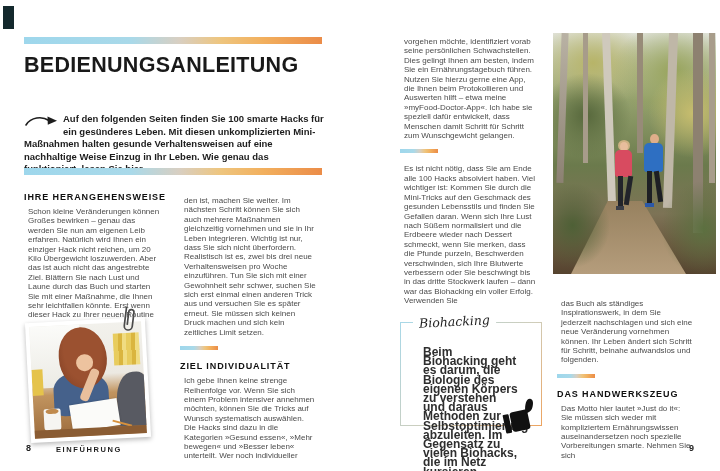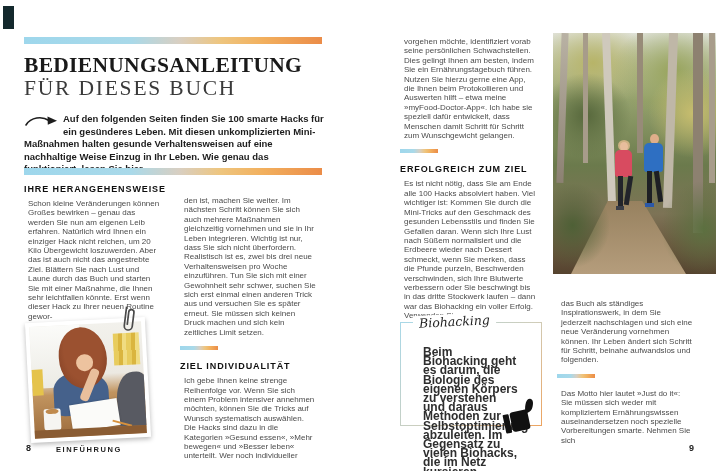--- a/index.html
+++ b/index.html
@@ -4,30 +4,30 @@
 <style>
   html,body{margin:0;padding:0;}
   body{width:720px;height:471px;background:#ffffff;font-family:"Liberation Sans",sans-serif;-webkit-font-smoothing:antialiased;}
   #spread{position:relative;width:720px;height:471px;background:#ffffff;overflow:hidden;}
 
   .grad{background:linear-gradient(90deg,#9ed7ec 0%,#a9d9e9 36%,#d8cfc2 52%,#eec57e 66%,#f2b05e 80%,#eb8c48 100%);}
   .corner-tab{position:absolute;left:3px;top:6px;width:11px;height:23px;background:#14292d;}
 
   
   .bar-top{position:absolute;left:24px;top:37px;width:298px;height:7px;}
-  .title{position:absolute;left:24px;top:53px;width:300px;font-family:Liberation Serif, serif;}
+  .title{position:absolute;left:24px;top:53px;width:300px;}
   .title-line1{font-size:21.5px;font-weight:700;letter-spacing:0.3px;color:#191919;line-height:24px;}
   .title-line2{font-size:21.5px;font-weight:300;letter-spacing:1.8px;color:#3a3a3a;line-height:23px;}
   .intro{position:absolute;left:24px;top:113px;width:300px;font-size:9.5px;font-weight:700;color:#1d1d1d;line-height:12.6px;}
   .intro-arrow{float:left;margin:1px 5px 0 0;}
   .bar-mid{position:absolute;left:24px;top:168px;width:298px;height:7px;}
 
   
   .col{position:absolute;}
-  .col1{left:24px;top:184px;width:142px;}
+  .col1{left:24px;top:192px;width:142px;}
   .col2{left:180px;top:192px;width:142px;}
   .col3{left:400px;top:33px;width:140px;}
   .col4{left:557px;top:295px;width:140px;}
   .section-heading{margin:0 0 5px 0;font-size:9px;font-weight:700;letter-spacing:0.9px;color:#0f0f0f;}
   .body-text{margin:4px;font-size:8px;line-height:9.4px;color:#4b4b4b;}
   .divider{width:38px;height:4px;margin:9px 0 11px 0;}
 
   
   .infobox{position:absolute;left:400px;top:322px;width:128px;height:88px;border:1px solid;border-image:linear-gradient(135deg,#a8d8e8 0%,#cfcdba 55%,#eda35e 100%) 1;padding:9px 6px 5px 6px;}
   .infobox-title{position:absolute;top:-9px;left:12px;background:#ffffff;padding:0 6px;font-family:"DejaVu Serif",serif;font-style:italic;font-size:12.5px;color:#1f1f1f;transform:rotate(-3deg);}
@@ -92,21 +92,20 @@
 <body>
 
 <div id="spread">
 
   <div class="corner-tab"></div>
 
   <div class="bar-top grad"></div>
 
   <div class="title">
     <div class="title-line1">BEDIENUNGSANLEITUNG</div>
-    <div class="title-line2">FÜR DIESES BUCH</div>
   </div>
 
   <div class="intro">
     <span class="intro-arrow">
       <svg width="34" height="13" viewBox="0 0 34 13">
           <path d="M2 11 C7 3, 18 2, 25 6.5" fill="none" stroke="#1d1d1d" stroke-width="1.6" stroke-linecap="round"></path>
           <path d="M23.5 2.5 L33 6.8 L23.8 10.8 z" fill="#1d1d1d"></path>
         </svg>
     </span>
     <span>Auf den folgenden Seiten finden Sie 100 smarte Hacks für ein gesünderes Leben. Mit diesen unkomplizierten Mini-Maßnahmen halten gesunde Verhaltensweisen auf eine nachhaltige Weise Einzug in Ihr Leben. Wie genau das funktioniert, lesen Sie hier.</span>
@@ -146,39 +145,39 @@
   <svg style="position:absolute;left:121px;top:305px;transform:rotate(7deg);" width="15" height="30" viewBox="0 0 15 30">
     <path d="M4 2 v19 a4 4 0 0 0 8 0 V7 a2.6 2.6 0 0 0 -5.2 0 v13" fill="none" stroke="#4a4a4a" stroke-width="1.7"></path>
   </svg>
 
   <div class="footer-num fn-left">8</div>
   <div class="footer-label">EINFÜHRUNG</div>
 
   <div class="col col3">
     <p class="body-text">vorgehen möchte, identifiziert vorab seine persönlichen Schwachstellen. Dies gelingt Ihnen am besten, indem Sie ein Ernährungstagebuch führen. Nutzen Sie hierzu gerne eine App, die Ihnen beim Protokollieren und Auswerten hilft – etwa meine »myFood-Doctor-App«. Ich habe sie speziell dafür entwickelt, dass Menschen damit Schritt für Schritt zum Wunschgewicht gelangen.</p>
     <div class="divider grad"></div>
-    <h3 class="section-heading">ERFOLGREICH ZUM ZIEL</h3>
     <p class="body-text">Es ist nicht nötig, dass Sie am Ende alle 100 Hacks absolviert haben. Viel wichtiger ist: Kommen Sie durch die Mini-Tricks auf den Geschmack des gesunden Lebensstils und finden Sie Gefallen daran. Wenn sich Ihre Lust nach Süßem normalisiert und die Erdbeere wieder nach Dessert schmeckt, wenn Sie merken, dass die Pfunde purzeln, Beschwerden verschwinden, sich Ihre Blutwerte verbessern oder Sie beschwingt bis in das dritte Stockwerk laufen – dann war das Biohacking ein voller Erfolg. Verwenden Sie</p>
   </div>
 
   <div class="infobox">
     <div class="infobox-title">Biohacking</div>
     <p class="infobox-body">Beim Biohacking geht es darum, die Biologie des eigenen Körpers zu verstehen und daraus Methoden zur Selbstoptimierung abzuleiten. Im Gegensatz zu vielen Biohacks, die im Netz kursieren, braucht es dazu aber keine teuren Geräte wie eine eigene Kältekammer und auch keine aufwendigen Technologien zum Tracken von allerlei Körpermesswerten.</p>
     <svg class="thumb" width="38" height="42" viewBox="0 0 38 42">
       <g transform="rotate(-12 19 21)" fill="#111111">
         <rect x="4" y="17" width="6" height="19" rx="1"></rect>
         <rect x="11" y="16" width="18" height="20" rx="3"></rect>
         <path d="M27 18 c1 -7 4 -13 8 -11 c3 1.5 1 7 -1 10 c-1.5 2 -4 3 -7 3 z"></path>
       </g>
     </svg>
   </div>
 
   <div class="col col4">
     <p class="body-text">das Buch als ständiges Inspirationswerk, in dem Sie jederzeit nachschlagen und sich eine neue Veränderung vornehmen können. Ihr Leben ändert sich Schritt für Schritt, beinahe aufwandslos und folgenden.</p>
     <div class="divider grad"></div>
+    <h3 class="section-heading">DAS HANDWERKSZEUG</h3>
     <p class="body-text">Das Motto hier lautet »Just do it«: Sie müssen sich weder mit kompliziertem Ernährungswissen auseinandersetzen noch spezielle Vorbereitungen smarte. Nehmen Sie sich</p>
   </div>
 
   <div class="photo-right">
     <div class="fol f1"></div>
       <div class="fol f2"></div>
       <div class="fol f3"></div>
     <div class="fol f4"></div>
     <div class="trunk t1"></div>
       <div class="trunk t2"></div>

